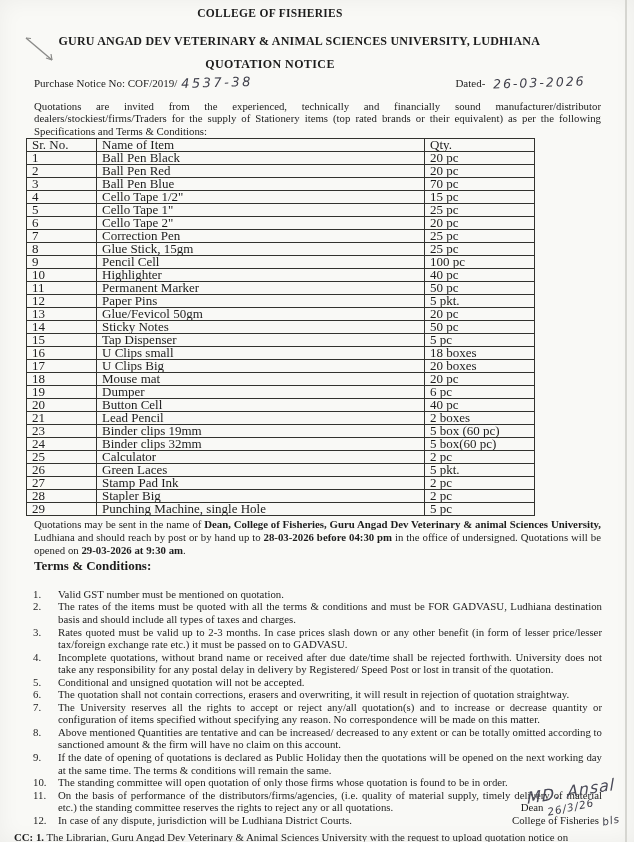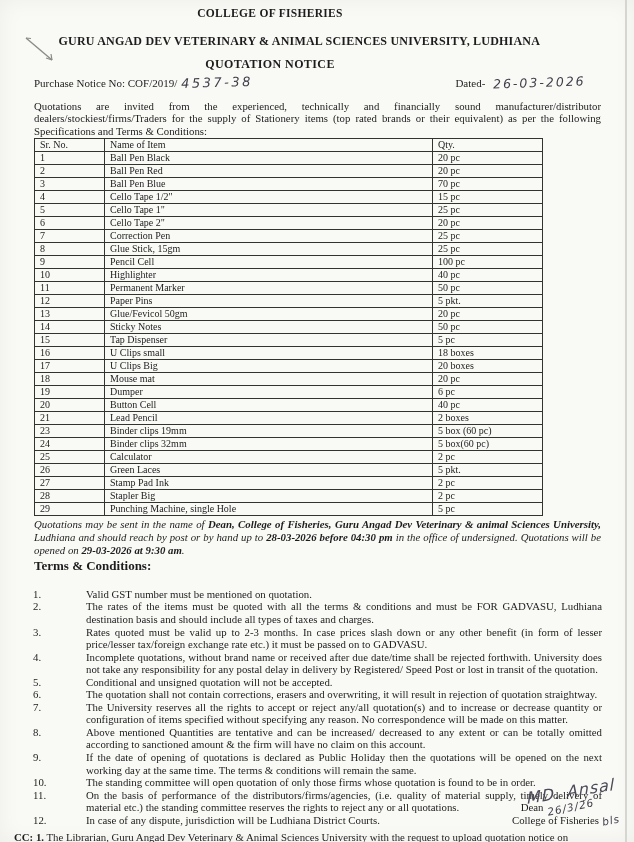--- a/index.html
+++ b/index.html
@@ -14,33 +14,33 @@
   .header{width:540px;text-align:center;padding-top:6px;font-weight:bold;}
   .h1{font-size:11.5px;line-height:14px;letter-spacing:.3px;}
   .h2{font-size:12px;line-height:15px;margin-top:14px;letter-spacing:.2px;text-align:right;}
   .h3{font-size:12px;line-height:14px;margin-top:8px;letter-spacing:.4px;}
   .notice-row{display:flex;justify-content:space-between;margin:4px 48px 0 34px;font-size:11px;line-height:15px;}
   .hw{font-family:"DejaVu Sans",sans-serif;font-style:italic;color:#3e3e49;display:inline-block;}
   .hw-no{font-size:13px;letter-spacing:2.5px;transform:rotate(-1.5deg);margin-left:4px;}
   .hw-date{font-size:12.5px;letter-spacing:2px;transform:rotate(-2deg);margin-left:8px;}
   .intro{margin:9px 33px 0 34px;font-size:10.8px;line-height:12.3px;text-align:justify;}
   .intro::first-line{word-spacing:5px;}
-  table.items{margin:1px 0 0 34px;border-collapse:collapse;width:492px;font-size:10px;table-layout:fixed;}
+  table.items{margin:1px 0 0 26px;border-collapse:collapse;width:492px;font-size:13px;table-layout:fixed;}
   table.items th,table.items td{
     border:1px solid #33332f;font-weight:normal;text-align:left;
     padding:0 2px 0 5px;height:12px;line-height:12px;overflow:hidden;white-space:nowrap;
   }
   .c-sr{width:62px;}.c-name{width:320px;}.c-qty{width:102px;}
-  .closing{margin:2px 33px 0 34px;font-size:10.8px;line-height:13px;text-align:justify;font-style:italic;}
+  .closing{margin:2px 33px 0 34px;font-size:10.8px;line-height:13px;text-align:justify;}
   .b{font-weight:bold;}
   .tc-head{margin:2px 0 16px 34px;font-size:13px;line-height:13px;font-weight:bold;}
   .terms{margin:1px 32px 0 33px;font-size:10.8px;}
   .term{display:flex;line-height:12.55px;}
   .t-no{flex:none;width:25px;}
-  .t-tx{flex:1;text-align:justify;margin-left:28px;}
+  .t-tx{flex:1;text-align:justify;}
   .sig{position:absolute;right:12px;top:789px;width:150px;text-align:right;font-size:10.8px;}
   .scribble{
     font-family:"DejaVu Sans",sans-serif;font-style:italic;color:#4a4a58;
     font-size:16px;letter-spacing:1px;transform:rotate(-9deg) skewX(-8deg);
     margin-right:6px;line-height:14px;
   }
   .sig-line2{margin-top:-2px;margin-right:28px;line-height:13px;}
   .sig-line3{line-height:13px;margin-right:2px;}
   .hw-sm{font-size:10.5px;transform:rotate(-12deg);letter-spacing:1px;margin-left:3px;}
   .cc{position:absolute;left:14px;top:831px;font-size:10.8px;line-height:13px;white-space:nowrap;}

